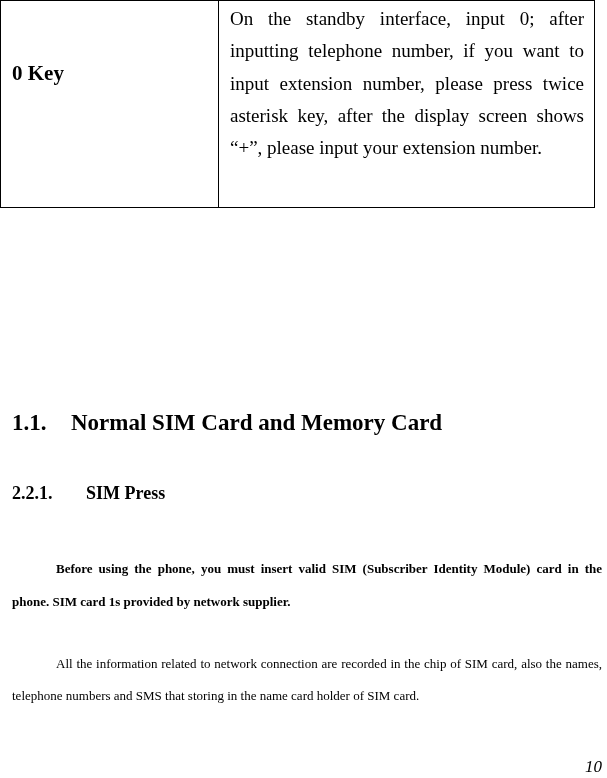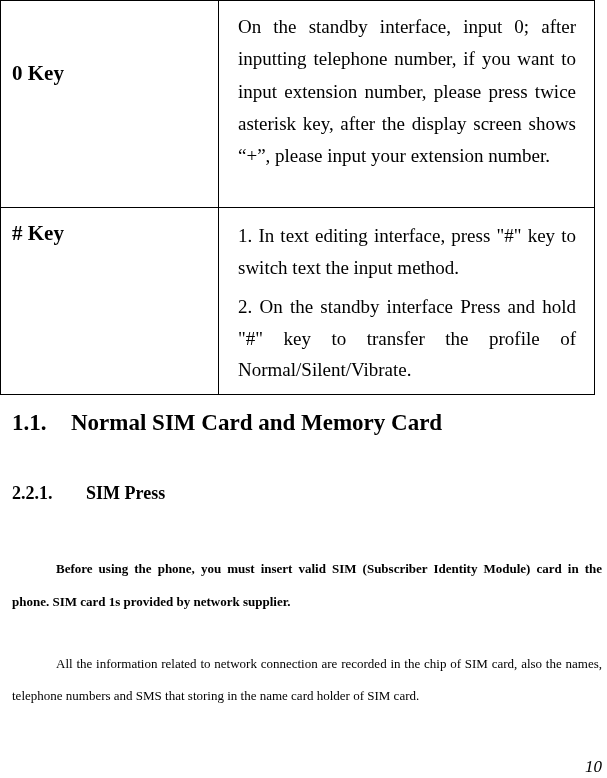--- a/index.html
+++ b/index.html
@@ -38,21 +38,21 @@
     .row1 td { height: 206px; }
     .row1 .key-label { padding-top: 60px; }
     .row2 td { height: 166px; }
     .row2 .key-label { padding-top: 13px; }
     .desc {
       font-size: 19px;
       padding: 5px 10px 0 11px;
     }
     .row1 .desc { line-height: 32.3px; padding-top: 2px; }
     .row2 .desc { line-height: 31.5px; padding-top: 4px; text-align: justify; }
-    .desc p { margin: 8px; text-align: justify; text-align-last: left; }
+    .desc p { margin: 0; text-align: justify; text-align-last: left; }
 
     .h2 {
       position: absolute;
       left: 12px;
       top: 410px;
       font-size: 23px;
       font-weight: bold;
       white-space: nowrap;
     }
     .h2 .num { display: inline-block; width: 59px; }
@@ -105,31 +105,20 @@
       <tr class="row1">
     <td>
       <div class="key-label">0 Key</div>
     </td>
     <td>
       <div class="desc">
         <p>On the standby interface, input 0; after inputting telephone number, if you want to input extension number, please press twice asterisk key, after the display screen shows “+”, please input your extension number.</p>
       </div>
     </td>
   </tr>
-  <tr class="row2">
-    <td>
-      <div class="key-label"># Key</div>
-    </td>
-    <td>
-      <div class="desc">
-        <p>1. In text editing interface, press "#" key to switch text the input method.</p>
-        <p>2. On the standby interface Press and hold "#" key to transfer the profile of Normal/Silent/Vibrate.</p>
-      </div>
-    </td>
-  </tr>
 </tbody>
   </table>
 
 <div class="h2">
   <span class="num">1.1.</span><span>Normal SIM Card and Memory Card</span>
 </div>
 
 <div class="h3">
   <span class="num">2.2.1.</span><span>SIM Press</span>
 </div>

